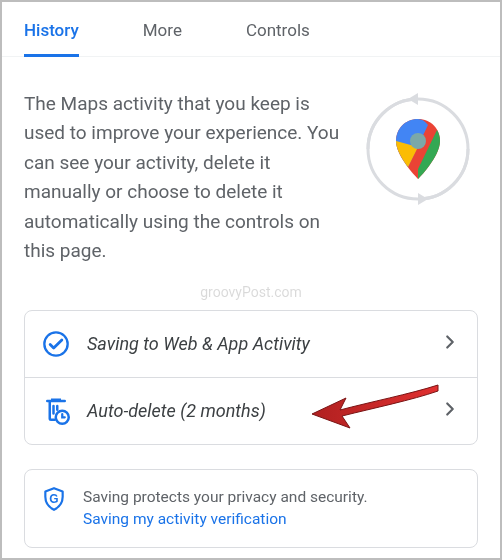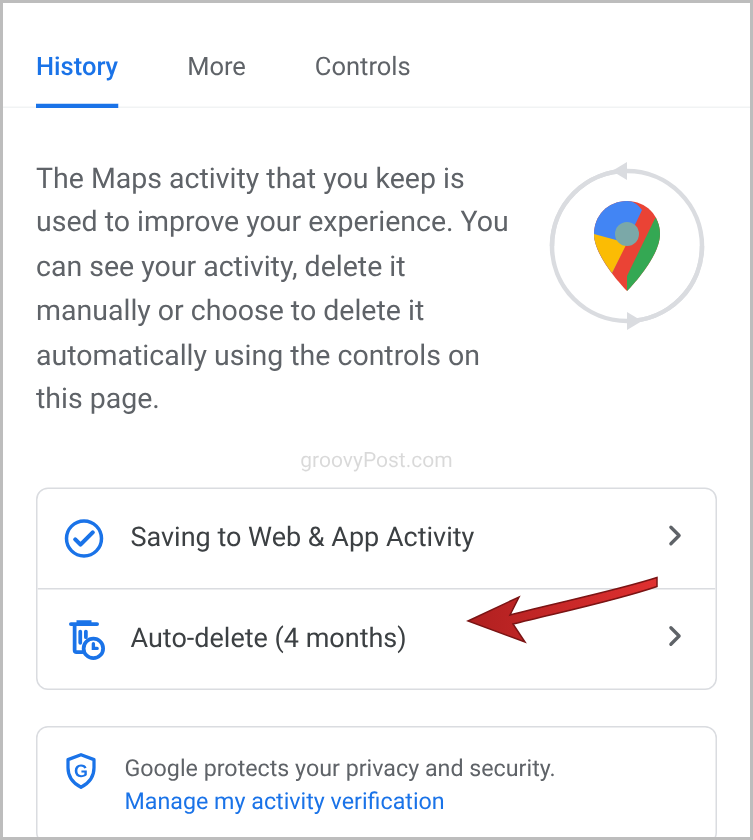--- a/index.html
+++ b/index.html
@@ -7,26 +7,25 @@
   font-family: Roboto, "Helvetica Neue", Arial, sans-serif;
   width: 502px;
   height: 560px;
   background: #fff;
   color: #3c4043;
   position: relative;
   border: 2px solid #bdbdbd;
 }
 .tabs {
   display: flex;
-  gap: 46px;
+  gap: 64px;
   padding: 18px 22px 0;
   border-bottom: 1px solid #f1f3f4;
   font-size: 17px;
   color: #5f6368;
-  margin-top: 15px;
 }
 .tab { padding-bottom: 14px; cursor: pointer; }
 .tab.active {
   color: #1a73e8;
   font-weight: 500;
   border-bottom: 3px solid #1a73e8;
   margin-bottom: -1px;
   border-radius: 2px 2px 0 0;
 }
 .content { padding: 32px 22px 20px; }
@@ -43,20 +42,21 @@
   color: rgba(0,0,0,0.15);
   font-size: 14px;
   margin-top: 18px;
   margin-bottom: 8px;
 }
 .card {
   border: 1px solid #dadce0;
   border-radius: 8px;
   margin-top: 10px;
   overflow: hidden;
+  font-style: italic;
 }
 .row {
   display: flex;
   align-items: center;
   gap: 16px;
   padding: 18px 16px;
   cursor: pointer;
 }
 .row + .row { border-top: 1px solid #dadce0; }
 .row .icon { width: 30px; height: 30px; flex: none; display:flex; align-items:center; justify-content:center; }
@@ -129,39 +129,39 @@
     </div>
     <div class="row">
       <span class="icon">
         <svg viewBox="0 0 24 24" width="30" height="30">
           <path d="M5 4 h14 M9 4 v-1 h6 v1 M7 4 v14 a1 1 0 0 0 1 1 h3" fill="none" stroke="#1a73e8" stroke-width="2" stroke-linecap="round"></path>
           <path d="M10 8 v6 M13 8 v3" fill="none" stroke="#1a73e8" stroke-width="2" stroke-linecap="round"></path>
           <circle cx="17" cy="17" r="5.2" fill="#fff" stroke="#1a73e8" stroke-width="2"></circle>
           <path d="M17 14.5 v2.5 h2" fill="none" stroke="#1a73e8" stroke-width="1.8" stroke-linecap="round"></path>
         </svg>
       </span>
-      <span class="label">Auto-delete (4 months)</span>
+      <span class="label">Auto-delete (2 months)</span>
       <span class="chev">
         <svg viewBox="0 0 24 24" width="22" height="22">
             <path d="M9 6 l6 6 l-6 6" fill="none" stroke="#5f6368" stroke-width="2.4" stroke-linecap="round" stroke-linejoin="round"></path>
           </svg>
       </span>
     </div>
   </div>
 
   <div class="info-card">
     <span class="icon">
       <svg viewBox="0 0 24 24" width="26" height="26">
         <path d="M12 2 l8 3 v5 c0 6 -4 10 -8 12 c-4 -2 -8 -6 -8 -12 v-5 z" fill="none" stroke="#1a73e8" stroke-width="2" stroke-linejoin="round"></path>
         <text x="12" y="15.5" text-anchor="middle" font-size="11" font-weight="700" fill="#1a73e8" font-family="Arial">G</text>
       </svg>
     </span>
     <div class="info-text">
-      <span>Google protects your privacy and security.</span><br>
-      <span class="info-link">Manage my activity verification</span>
+      <span>Saving protects your privacy and security.</span><br>
+      <span class="info-link">Saving my activity verification</span>
     </div>
   </div>
 </div>
 
 <svg class="arrow" viewBox="0 0 130 60">
   <defs>
     <linearGradient id="ag" x1="0" y1="0" x2="1" y2="0">
       <stop offset="0" stop-color="#b02020"></stop>
       <stop offset="1" stop-color="#e03030"></stop>
     </linearGradient>

